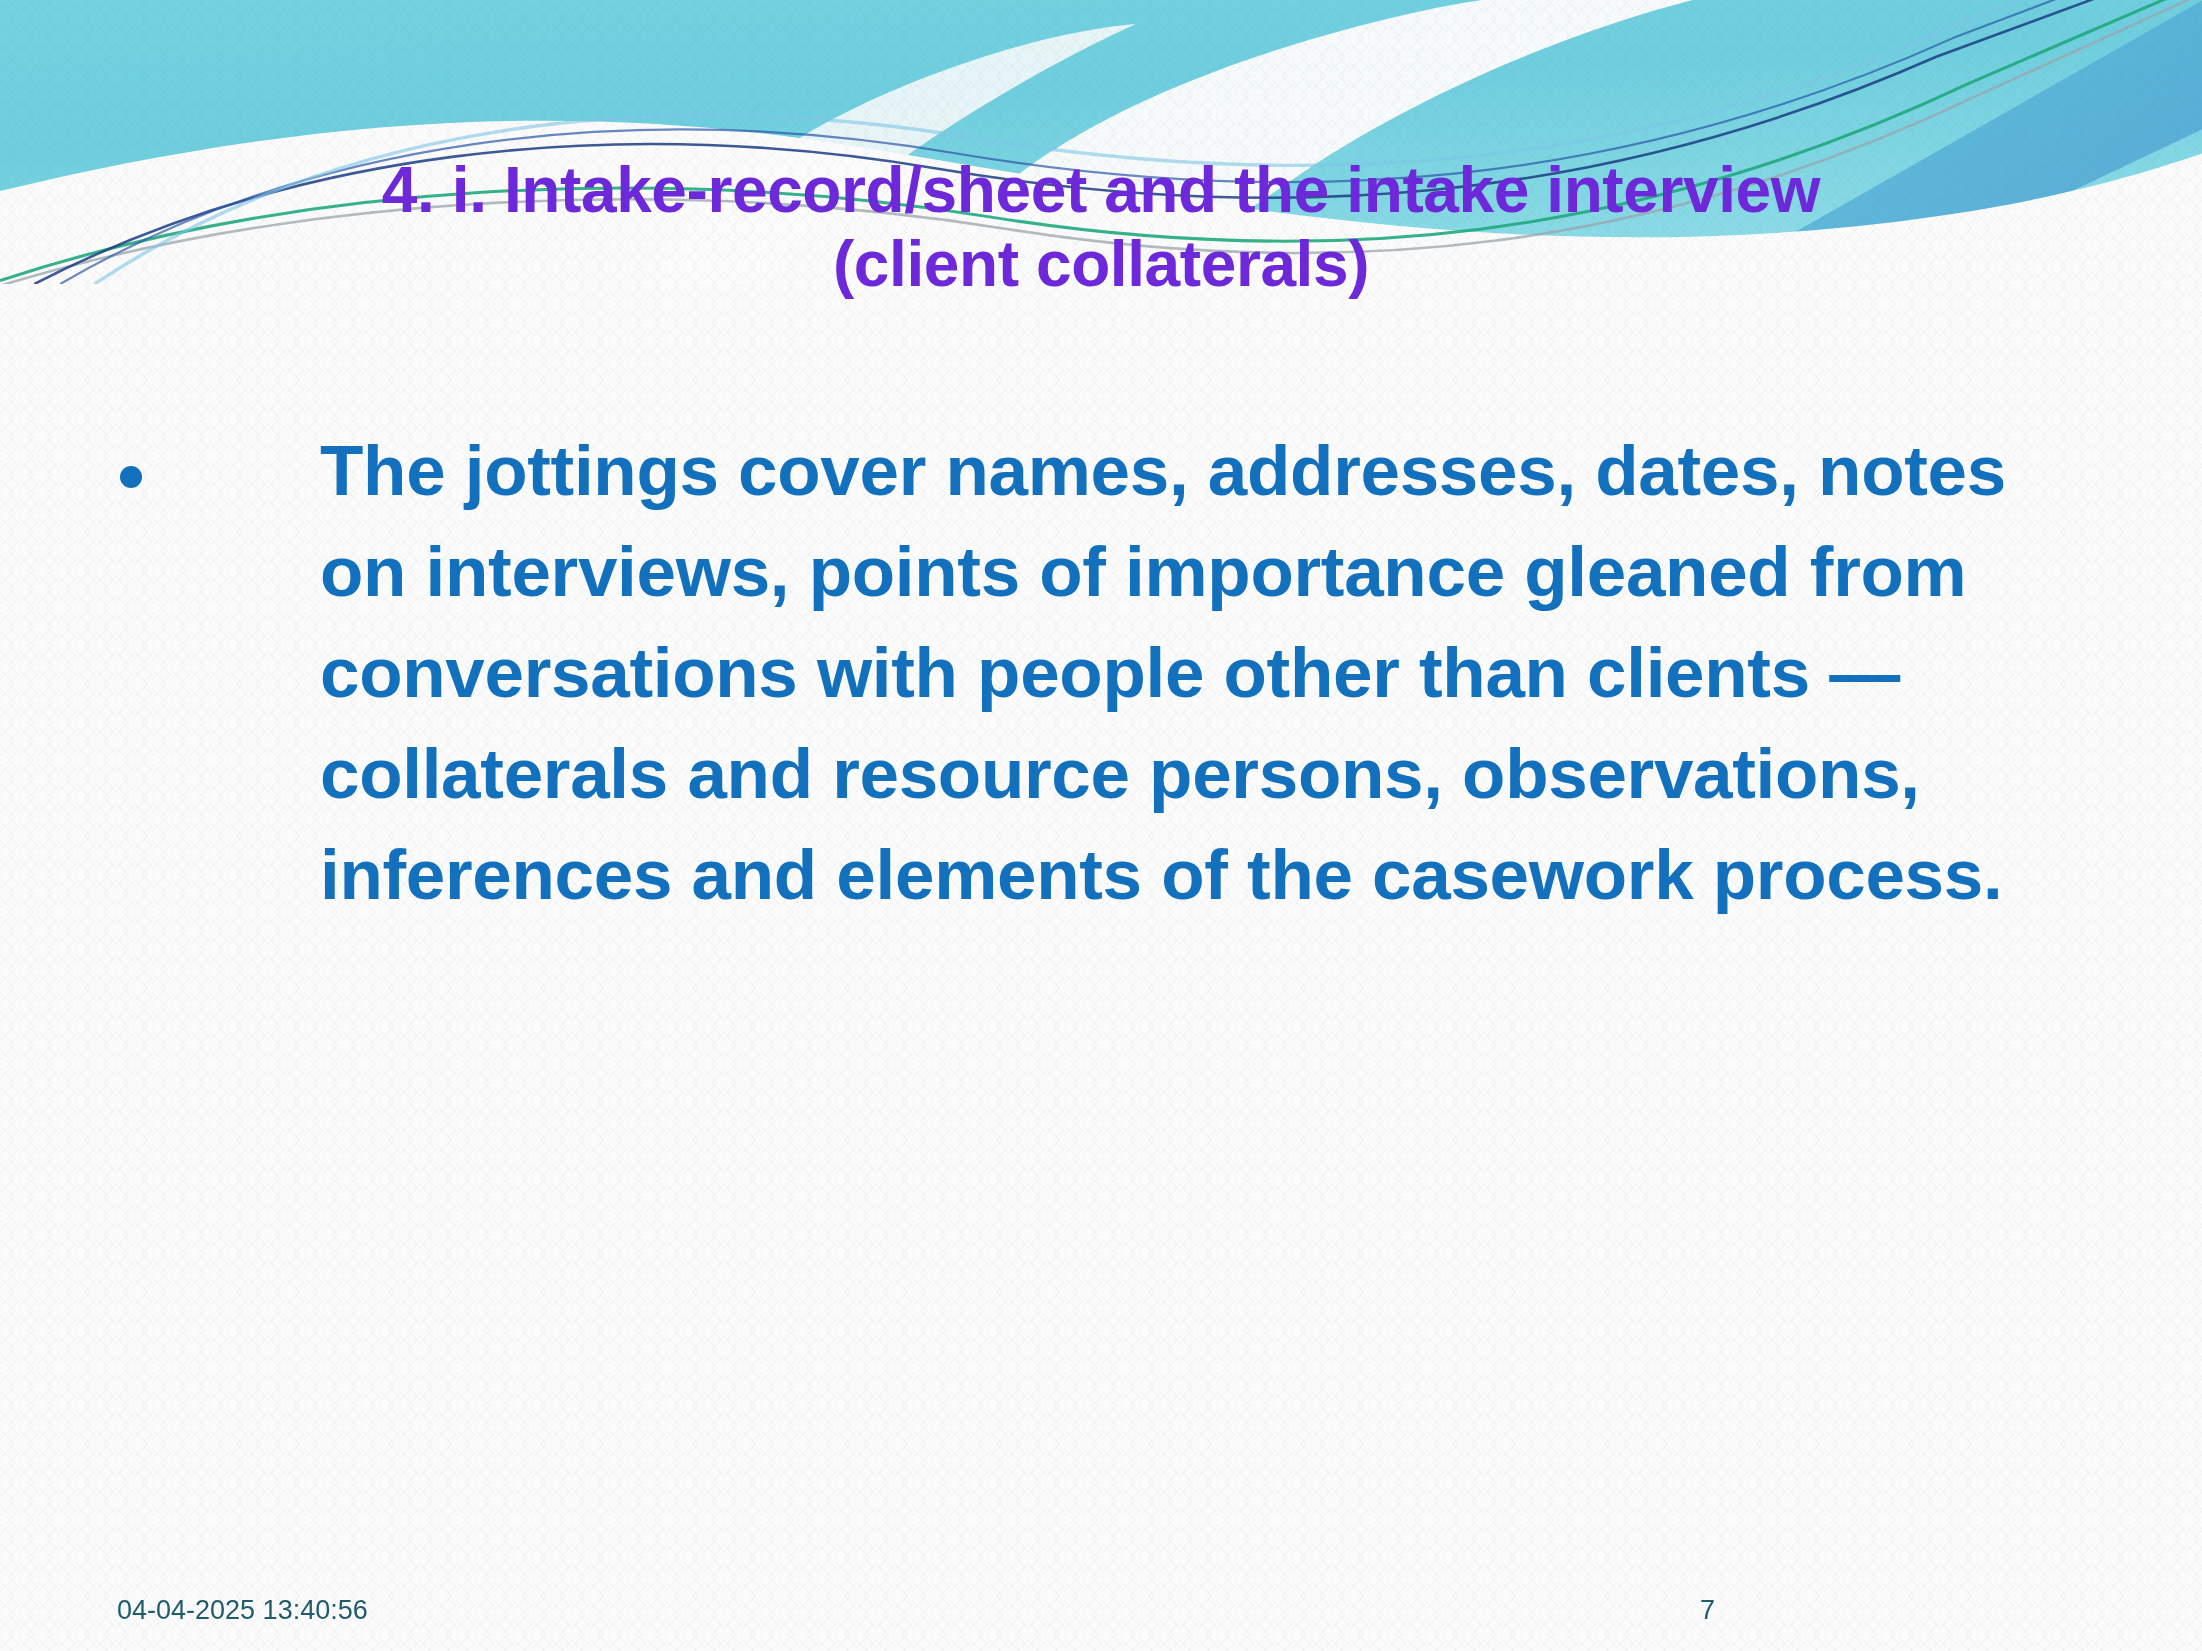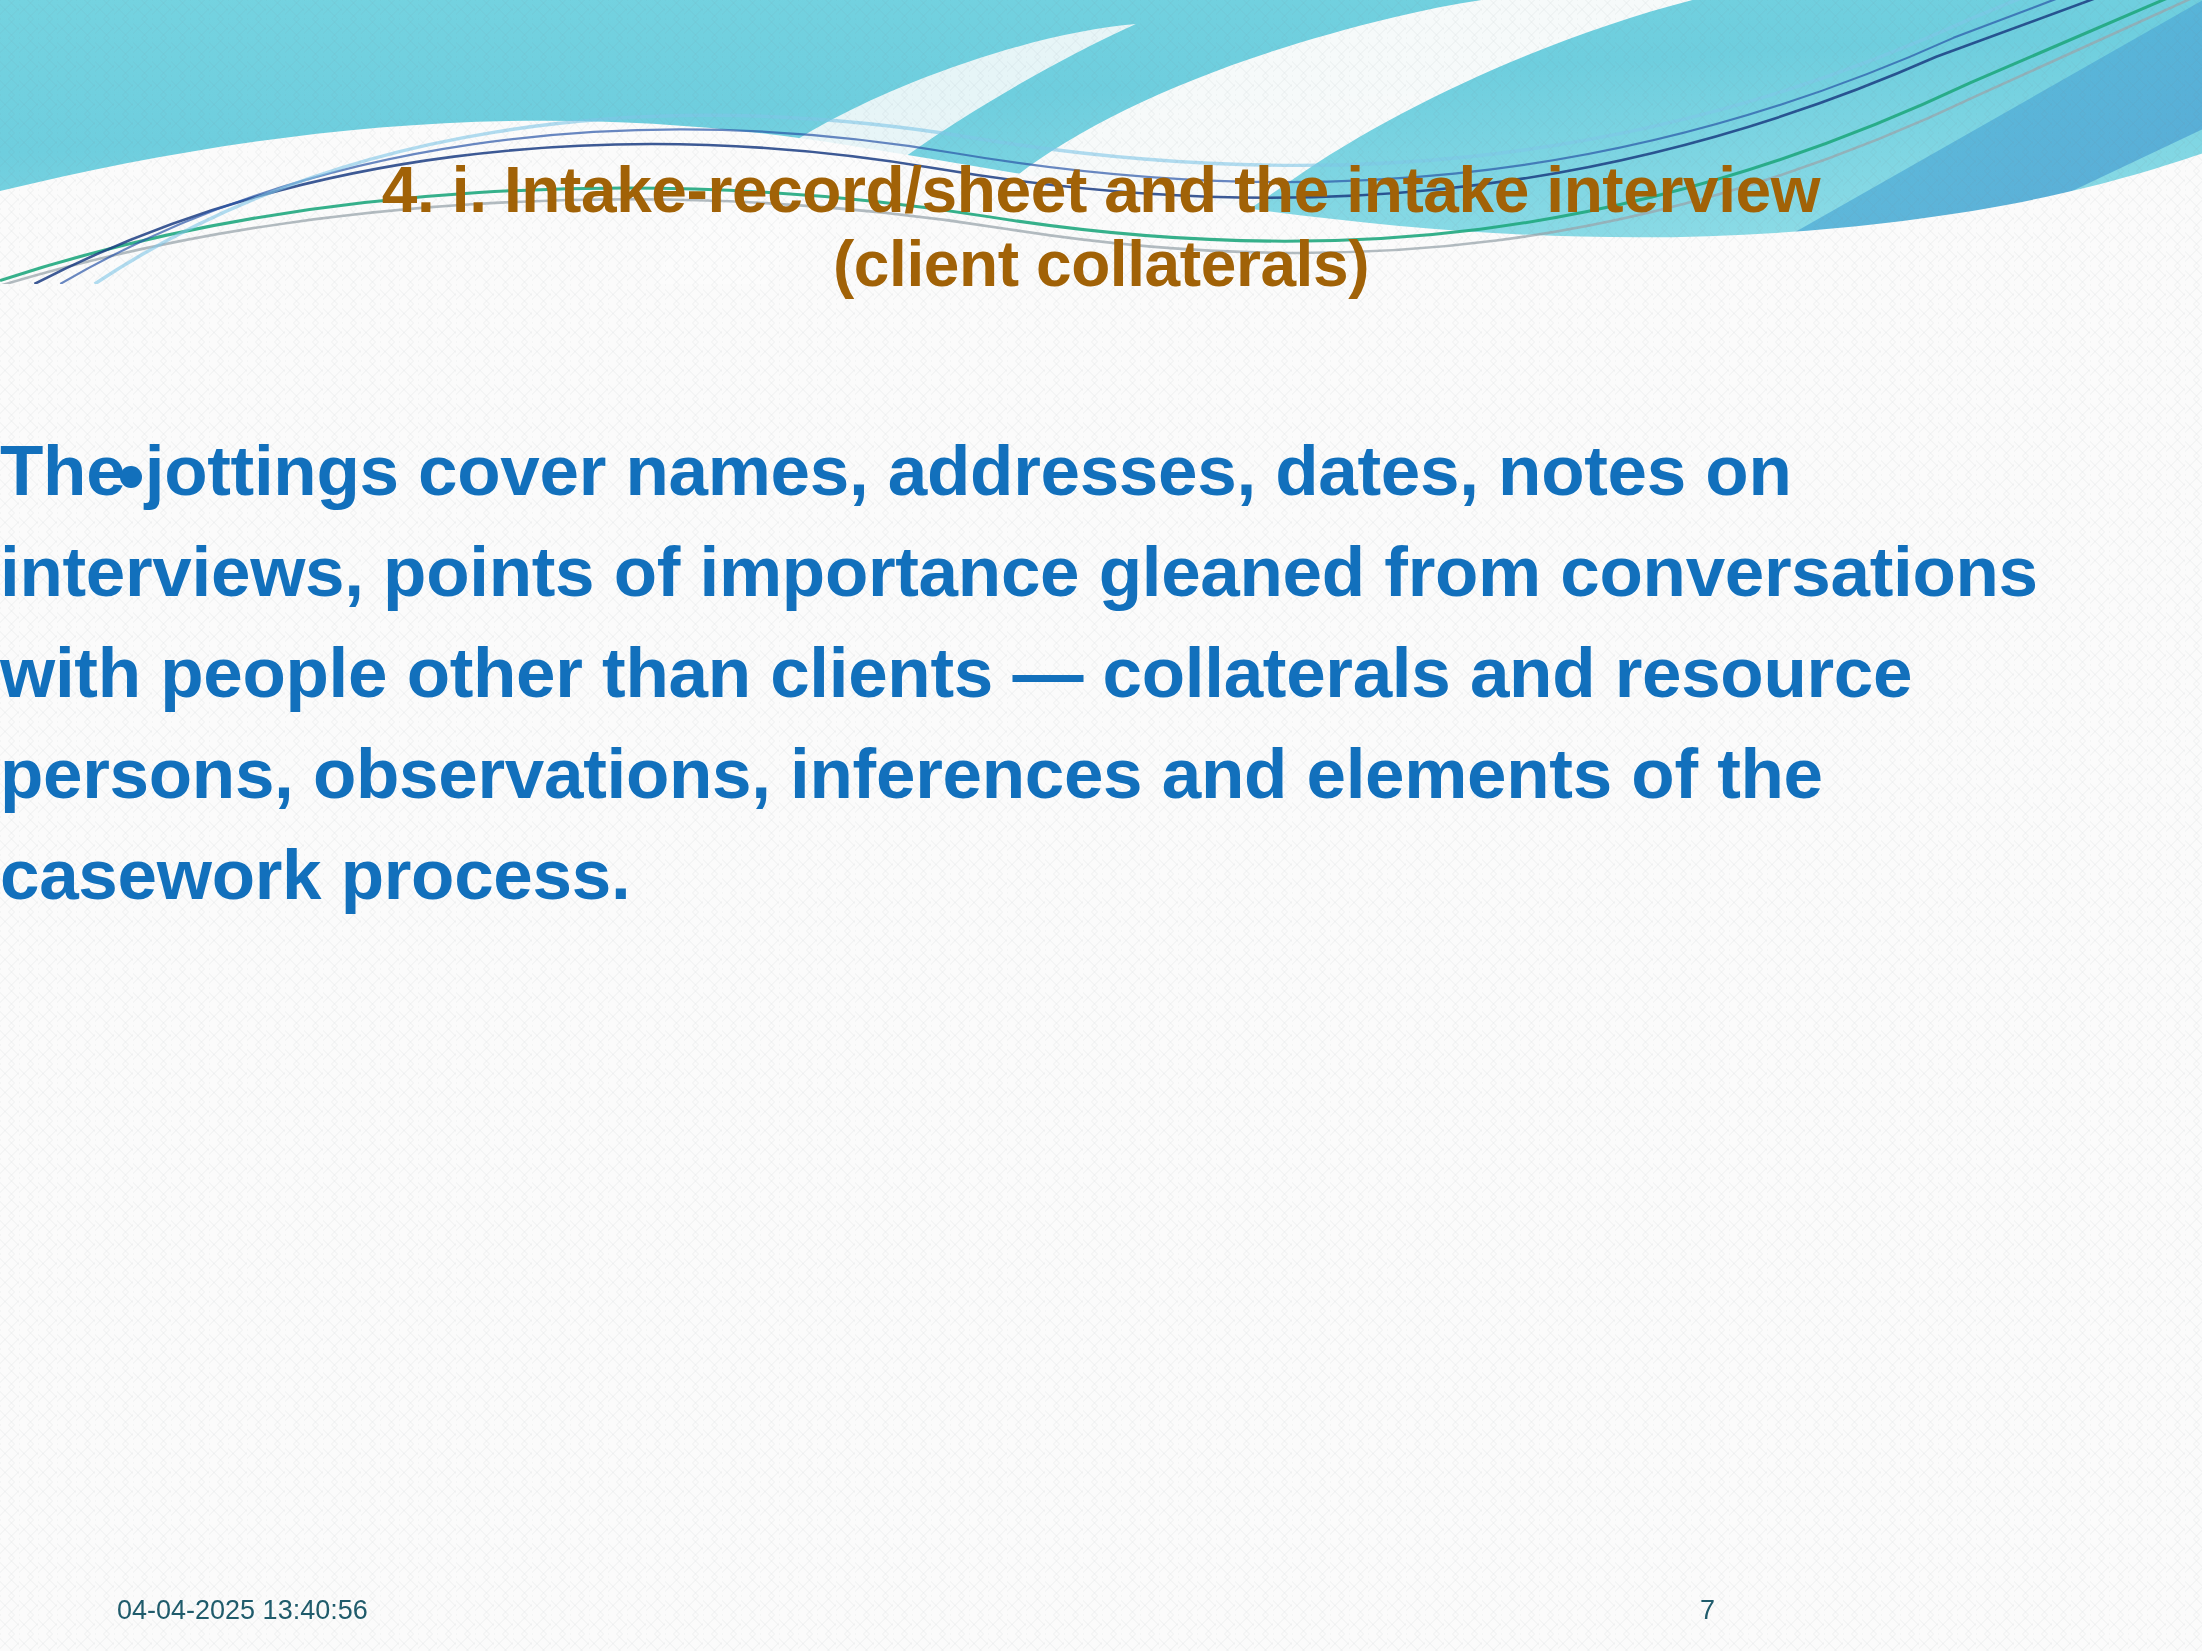--- a/index.html
+++ b/index.html
@@ -54,36 +54,37 @@
     top:153px;
     width:1996px;
     z-index:10;
     text-align:center;
   }
   .title-line {
     font-size:64px;
     font-weight:bold;
     line-height:74px;
     letter-spacing:-0.4px;
-    color:#a16207;
+    color:#6d28d9;
     white-space:nowrap;
   }
   .title-line.sub { white-space:normal; }
 
   
   #body-block {
     position:absolute;
     left:0;
     top:420px;
     width:2203px;
     z-index:10;
   }
   .bullet-row {
     position:relative;
     display:block;
+    padding-left:320px;
     padding-right:163px;
   }
   .bullet-dot {
     position:absolute;
     left:120px;
     top:46px;
     width:22.4px;
     height:22.4px;
     border-radius:50%;
     background:#1270BC;

